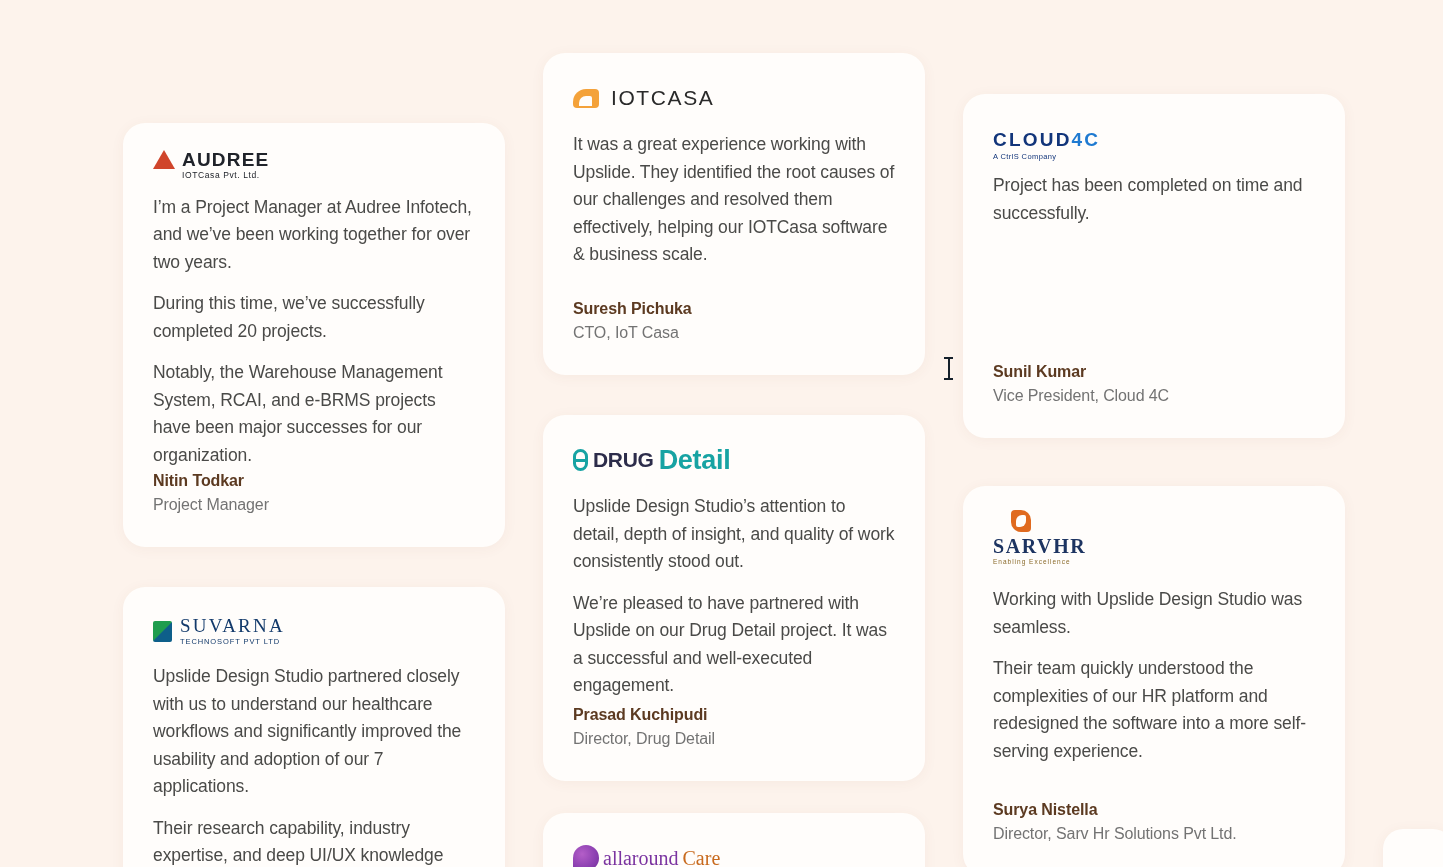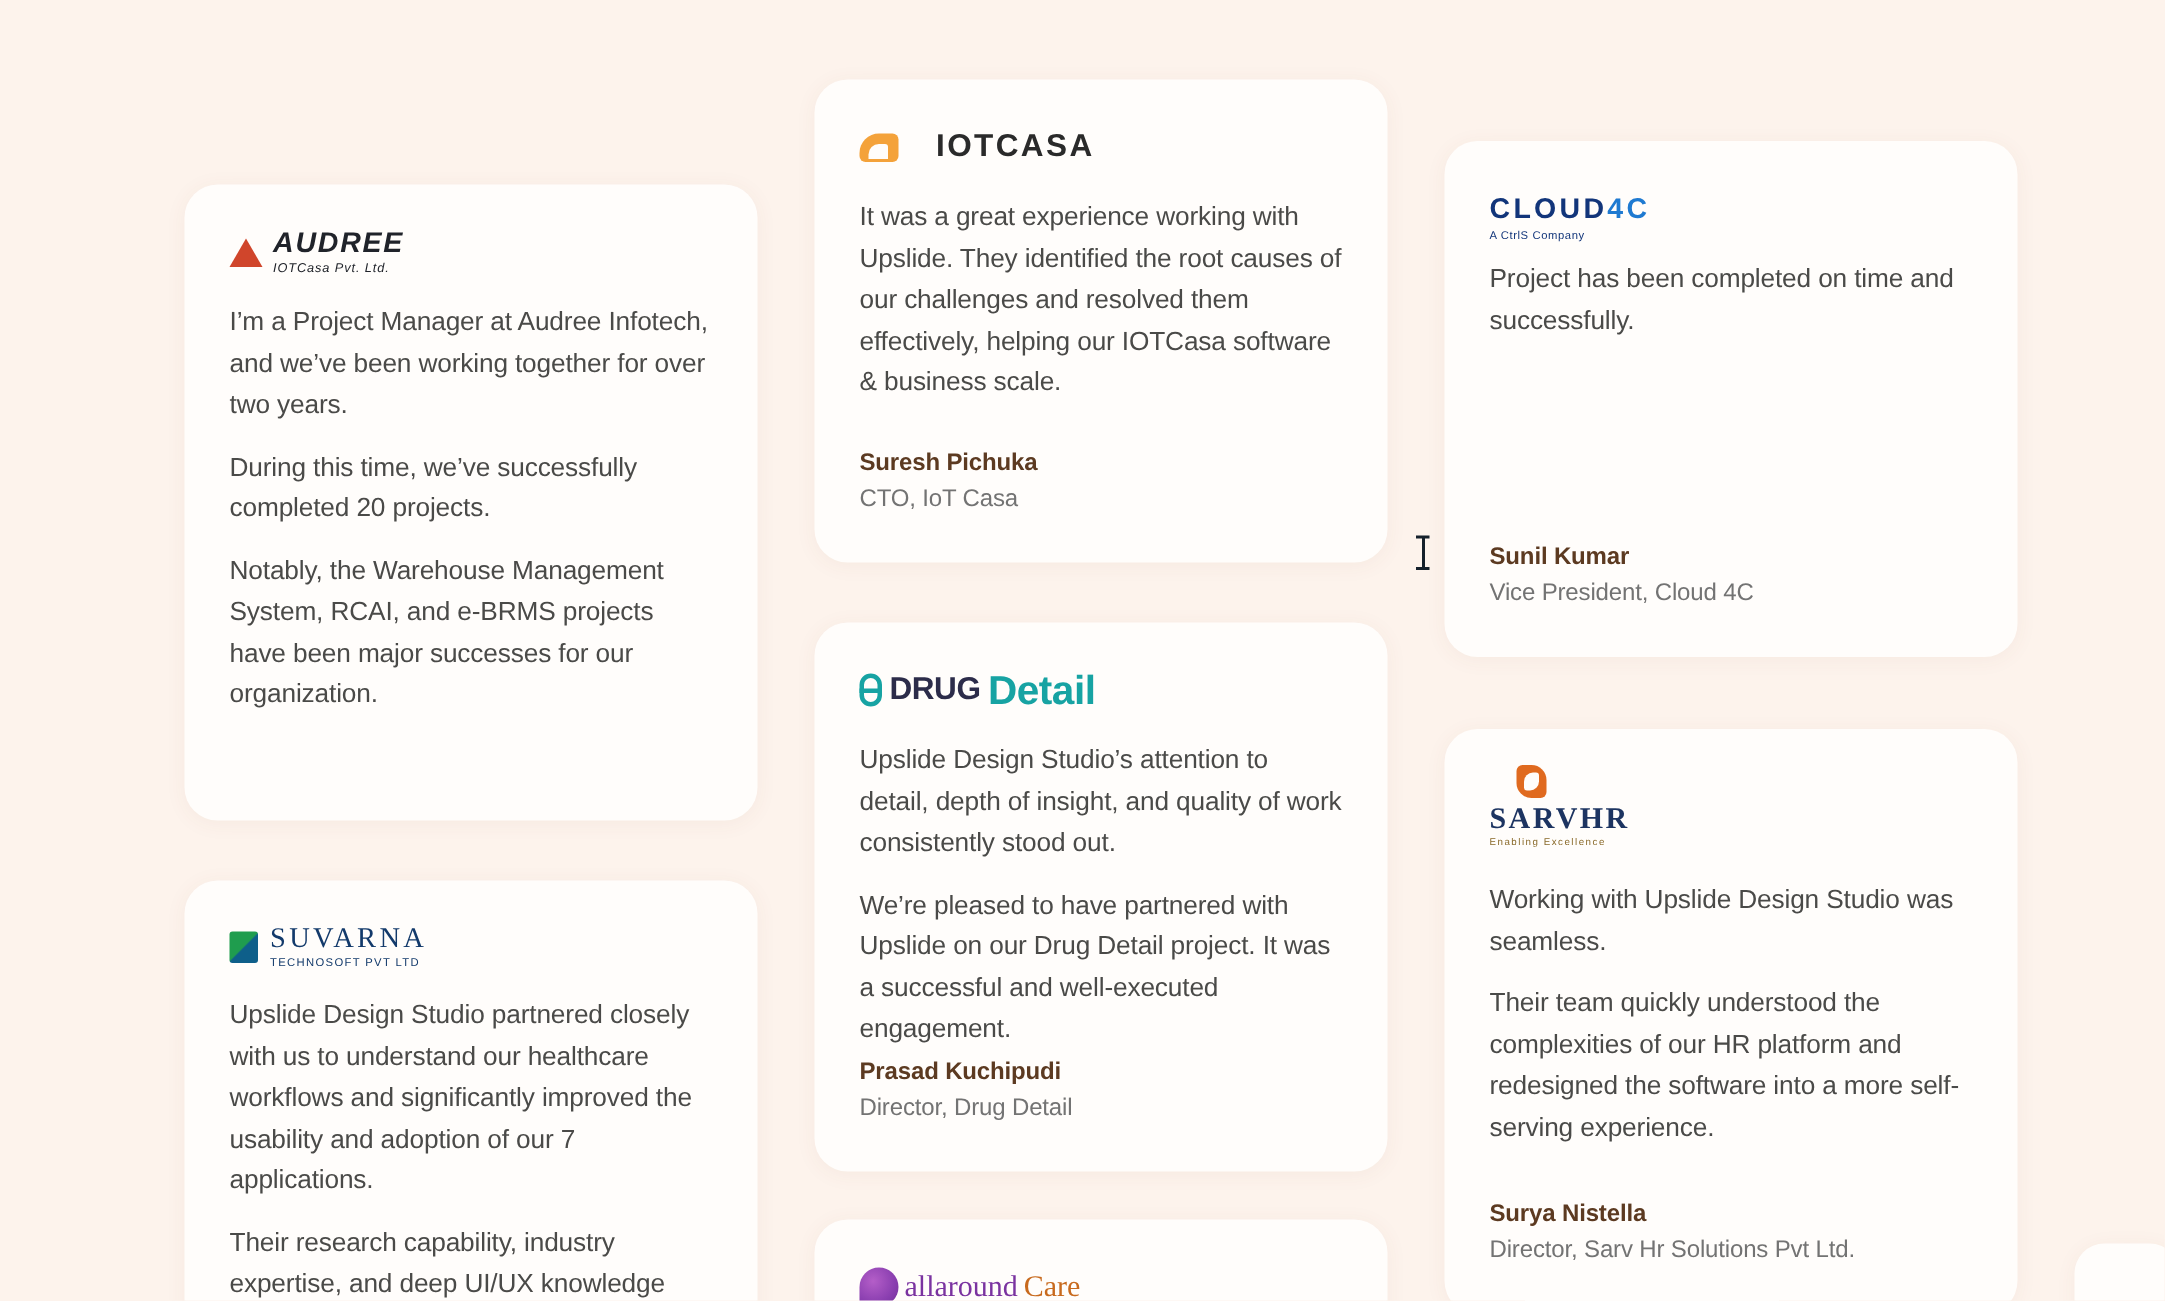--- a/index.html
+++ b/index.html
@@ -106,21 +106,21 @@
     letter-spacing: -0.1px;
   }
 
   .card-inner {
     display: flex;
     flex-direction: column;
     height: 100%;
   }
 
   
-  .logo-audree { display: flex; align-items: center; gap: 7px; font-style: italic; }
+  .logo-audree { display: flex; align-items: flex-start; gap: 7px; }
   .logo-audree .mark {
     width: 0; height: 0;
     border-left: 11px solid transparent;
     border-right: 11px solid transparent;
     border-bottom: 19px solid #d0452b;
   }
   .logo-audree .txt { line-height: 1; }
   .logo-audree .t1 {
     font-size: 19px; font-weight: bold; color: #20232a;
     letter-spacing: 1.2px; font-family: "Liberation Sans", sans-serif;
@@ -153,21 +153,21 @@
   }
   .logo-iotcasa .mark::after {
     content: "";
     position: absolute;
     left: 6px; top: 7px;
     width: 13px; height: 10px;
     background: #fffdfb;
     border-radius: 7px 2px 0 0;
   }
   .logo-iotcasa .t1 {
-    font-size: 21px; font-weight: bold; color: #2a2a2a; letter-spacing: 1.6px; margin-left: 13px;
+    font-size: 21px; font-weight: normal; color: #2a2a2a; letter-spacing: 1.6px;
   }
 
   .logo-drug { display: flex; align-items: center; gap: 5px; }
   .logo-drug .mark {
     width: 15px; height: 22px;
     border: 3px solid #17a3a3;
     border-radius: 8px;
     position: relative;
   }
   .logo-drug .mark::after {
@@ -272,20 +272,24 @@
             <div class="t1">AUDREE</div>
             <div class="t2">IOTCasa Pvt. Ltd.</div>
           </div>
         </div>
       </div>
       <div class="quote">
         <p>I’m a Project Manager at Audree Infotech, and we’ve been working together for over two years.</p>
         <p>During this time, we’ve successfully completed 20 projects.</p>
         <p>Notably, the Warehouse Management System, RCAI, and e-BRMS projects have been major successes for our organization.</p>
       </div>
+      <div class="attrib">
+        <div class="name">Nitin Todkar</div>
+        <div class="role">Project Manager</div>
+      </div>
     </div>
   </div>
 
   <div class="card card-suvarna">
     <div class="card-inner">
       <div class="logo-row">
         <div class="logo-suvarna">
           <div class="mark"></div>
           <div class="txt">
             <div class="t1">SUVARNA</div>

